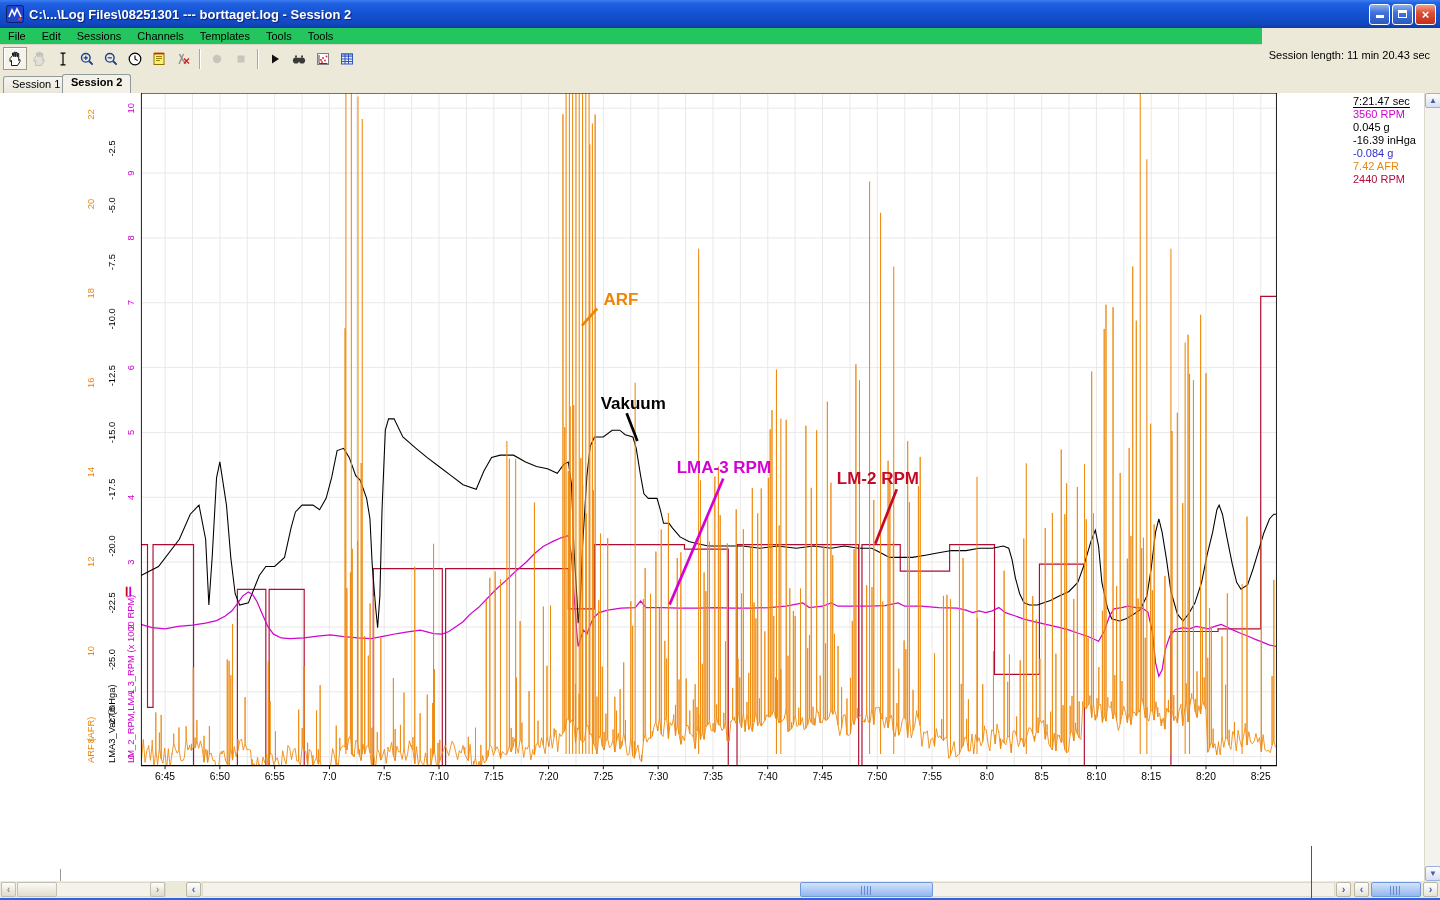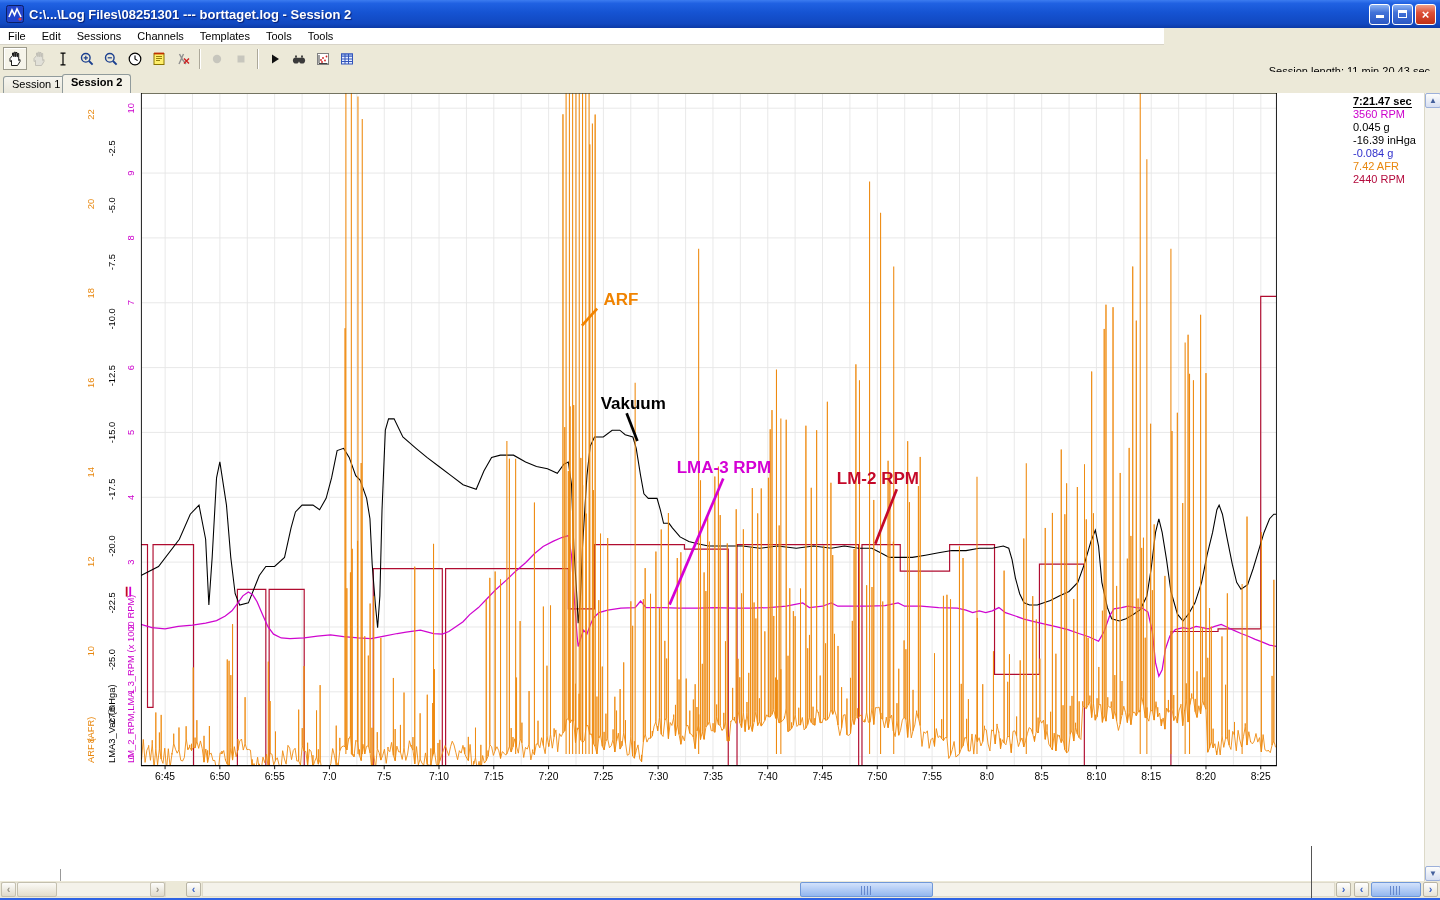--- a/index.html
+++ b/index.html
@@ -14,31 +14,31 @@
   .title-text{font-size:13px;font-weight:bold;text-shadow:1px 1px 1px rgba(0,0,60,.6);white-space:nowrap;flex:1}
   .win-buttons{display:flex;gap:2px}
   .wbtn{width:21px;height:21px;border-radius:3px;border:1px solid #fff;
     display:flex;align-items:center;justify-content:center;color:#fff;font-size:13px;font-weight:bold;
     background:linear-gradient(180deg,#8db3f2 0%,#4272d8 40%,#2b58c4 100%)}
   .wbtn.close{background:linear-gradient(180deg,#f0a088 0%,#dd5038 40%,#c03016 100%)}
   .glyph-min{width:8px;height:8px;border-bottom:3px solid #fff}
   .glyph-box{width:9px;height:8px;border:1px solid #fff;border-top-width:3px}
 
   
-  .menubar{position:absolute;left:0;top:28px;width:1164px;height:17px;background:#ffffff;
+  .menubar{position:absolute;left:0;top:28px;width:1262px;height:17px;background:#22c55e;
     display:flex;align-items:center;font-size:11px;border-bottom:1px solid #d8d4c8}
   .menu-item{padding:1px 8px;cursor:default}
 
   
   .toolbar{position:absolute;left:0;top:45px;width:1440px;height:27px;background:#ece9d8;display:flex;align-items:center}
   .tbtn{width:24px;height:23px;display:flex;align-items:center;justify-content:center;margin:0 0;border:1px solid transparent}
   .tbtn.active{border-color:#9c9a8c;border-style:solid;background:#f6f4ea;box-shadow:inset 1px 1px 0 #fff}
   .tbtn.disabled{opacity:.5;filter:grayscale(1)}
   .tsep{width:2px;height:20px;margin:0 4px;border-left:1px solid #aca899;border-right:1px solid #fff}
-  .session-length{position:absolute;right:10px;top:20px;font-size:11px;color:#000}
+  .session-length{position:absolute;right:10px;top:4px;font-size:11px;color:#000}
 
   
   .tabstrip{position:absolute;left:0;top:72px;width:1440px;height:21px;background:#ece9d8}
   .tab{position:absolute;top:4px;height:32px;border:1px solid #919b9c;border-bottom:none;border-radius:3px 3px 0 0;
     background:linear-gradient(#f6f5ef,#dcd9c8);padding:1px 8px;font-size:11px;cursor:default}
   .tab.active{top:2px;height:19px;background:#f4f2e8;font-weight:bold;z-index:2}
 
   
   .chart-region{position:absolute;left:0;top:93px;width:1424px;height:788px;background:#fff}
   #chart-svg{position:absolute;left:0;top:93px}
@@ -367,21 +367,21 @@
       <line x1="621" y1="451" x2="633" y2="482" stroke="#000000" stroke-width="3"></line>
       <text x="592" y="446" fill="#000000" font-size="19" font-weight="bold">Vakuum</text>
       <line x1="729" y1="524" x2="669" y2="665" stroke="#d400d4" stroke-width="3"></line>
       <text x="677" y="518" fill="#d400d4" font-size="19" font-weight="bold">LMA-3 RPM</text>
       <line x1="923" y1="536" x2="899" y2="597" stroke="#c40828" stroke-width="3"></line>
       <text x="856" y="530" fill="#c40828" font-size="19" font-weight="bold">LM-2 RPM</text>
     </g>
   </svg>
 
 <div class="values-panel" id="values-panel">
-    <div class="value-row"><span class="u" style="color: rgb(0, 0, 0); font-weight: bold;">7:21.47 sec</span></div>
+    <div class="value-row"><span class="u" style="color: rgb(0, 0, 0);">7:21.47 sec</span></div>
     <div class="value-row"><span style="color: rgb(204, 0, 204);">3560 RPM</span></div>
     <div class="value-row"><span style="color: rgb(0, 0, 0);">0.045 g</span></div>
     <div class="value-row"><span style="color: rgb(0, 0, 0);">-16.39 inHga</span></div>
     <div class="value-row"><span style="color: rgb(48, 48, 204); margin-top: 11px;">-0.084 g</span></div>
     <div class="value-row"><span style="color: rgb(232, 135, 14);">7.42 AFR</span></div>
     <div class="value-row"><span style="color: rgb(180, 10, 60);">2440 RPM</span></div>
   </div>
 
 <div class="vscroll">
   <div class="vbtn up"><span>▲</span></div>

